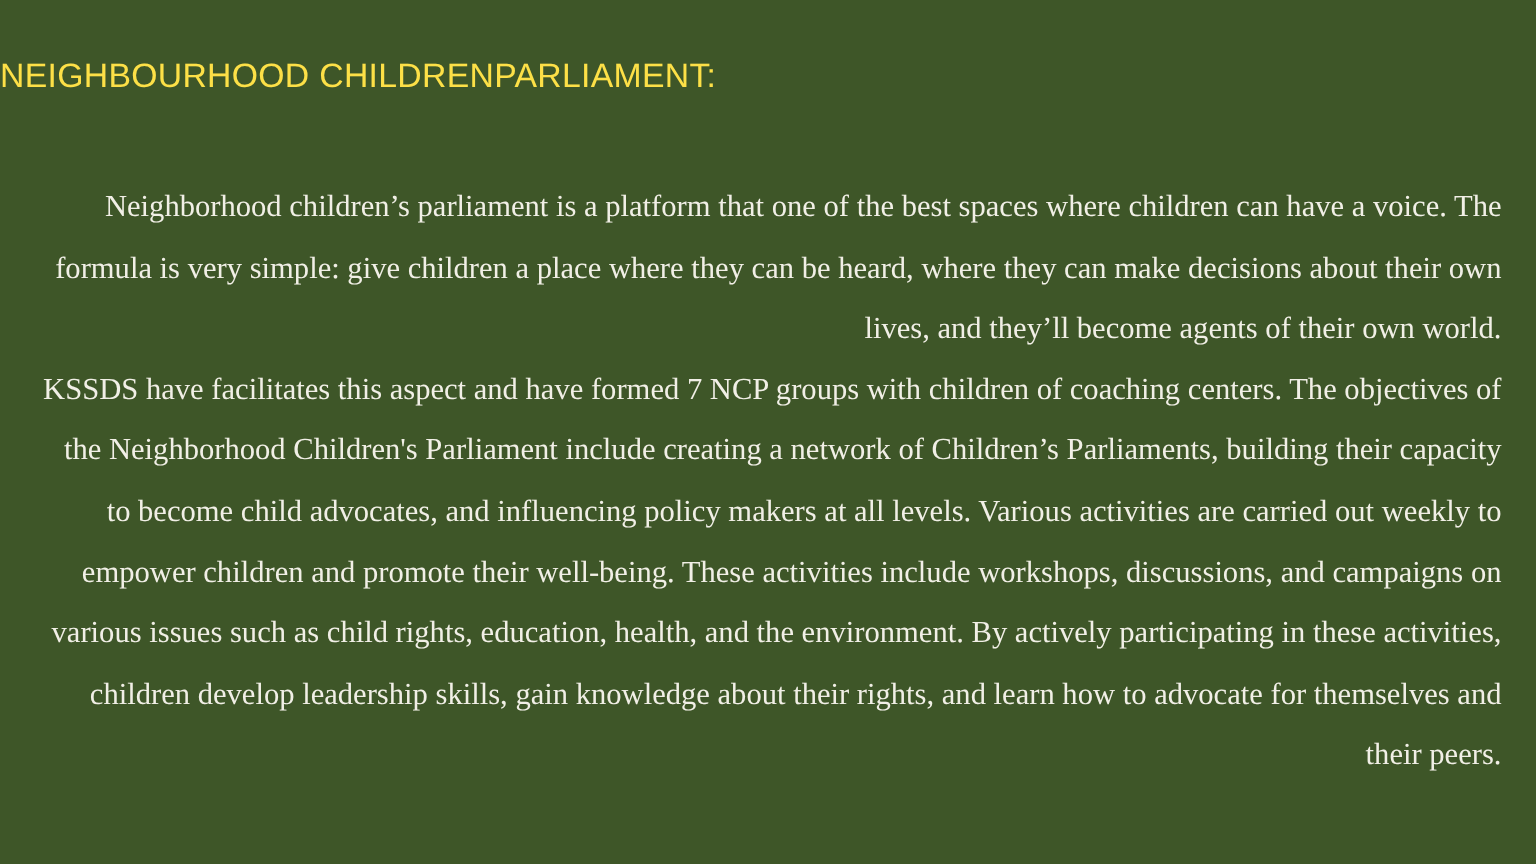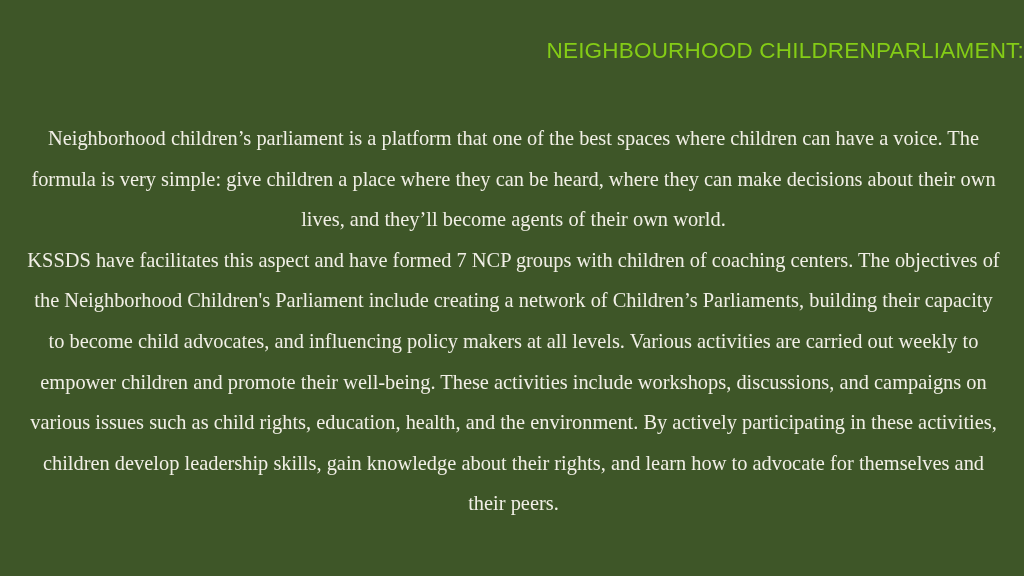--- a/index.html
+++ b/index.html
@@ -18,38 +18,38 @@
     width: 1024px;
     height: 576px;
     background: #3e5628;
     box-sizing: border-box;
   }
   .slide-title {
     position: absolute;
     top: 38px;
     left: 0;
     width: 1024px;
-    text-align: right;
-    color: #84cc16;
+    text-align: left;
+    color: #fde047;
     font-family: "Liberation Sans", sans-serif;
     font-size: 22.5px;
     font-weight: normal;
     letter-spacing: 0.2px;
     white-space: nowrap;
   }
   .body-block {
     position: absolute;
     top: 118px;
     left: 26px;
     width: 975px;
     color: #f1efe6;
     font-family: "Liberation Serif", serif;
     font-size: 20.4px;
     line-height: 40.6px;
-    text-align: center;
+    text-align: right;
   }
   .para {
     margin: 0;
   }
   .para + .para {
     margin-top: 0;
   }
 </style>
 </head>
 <body>

